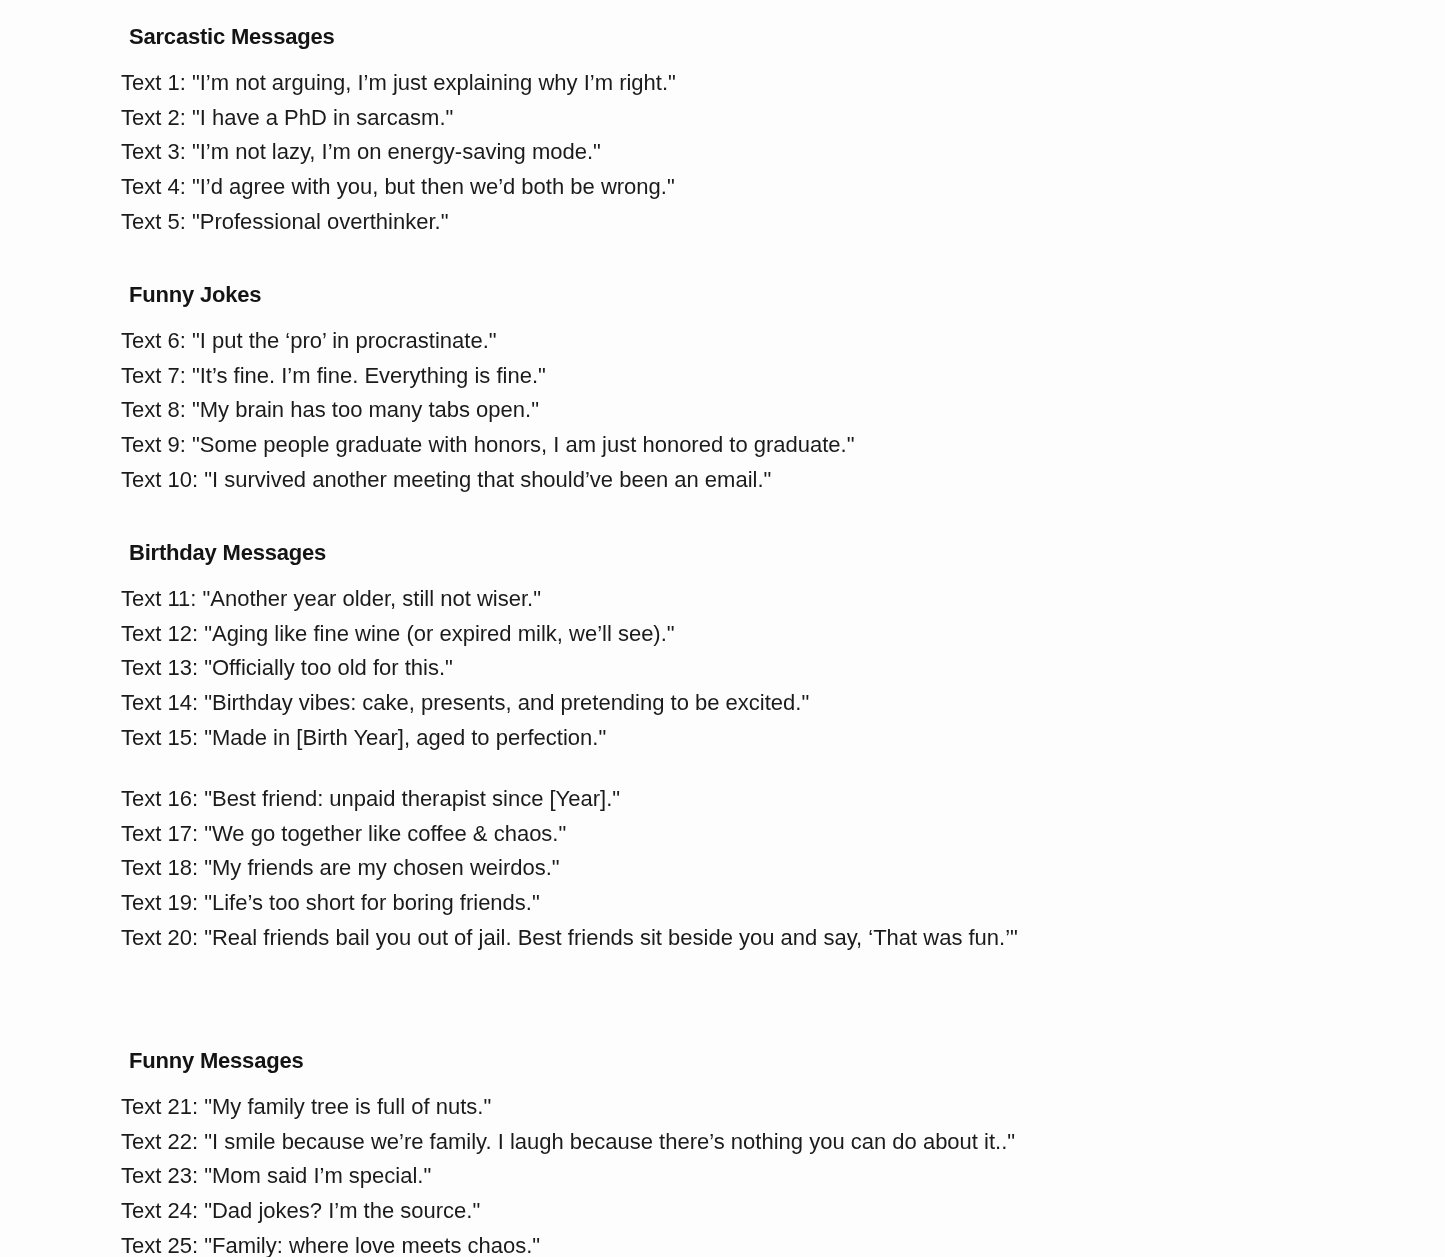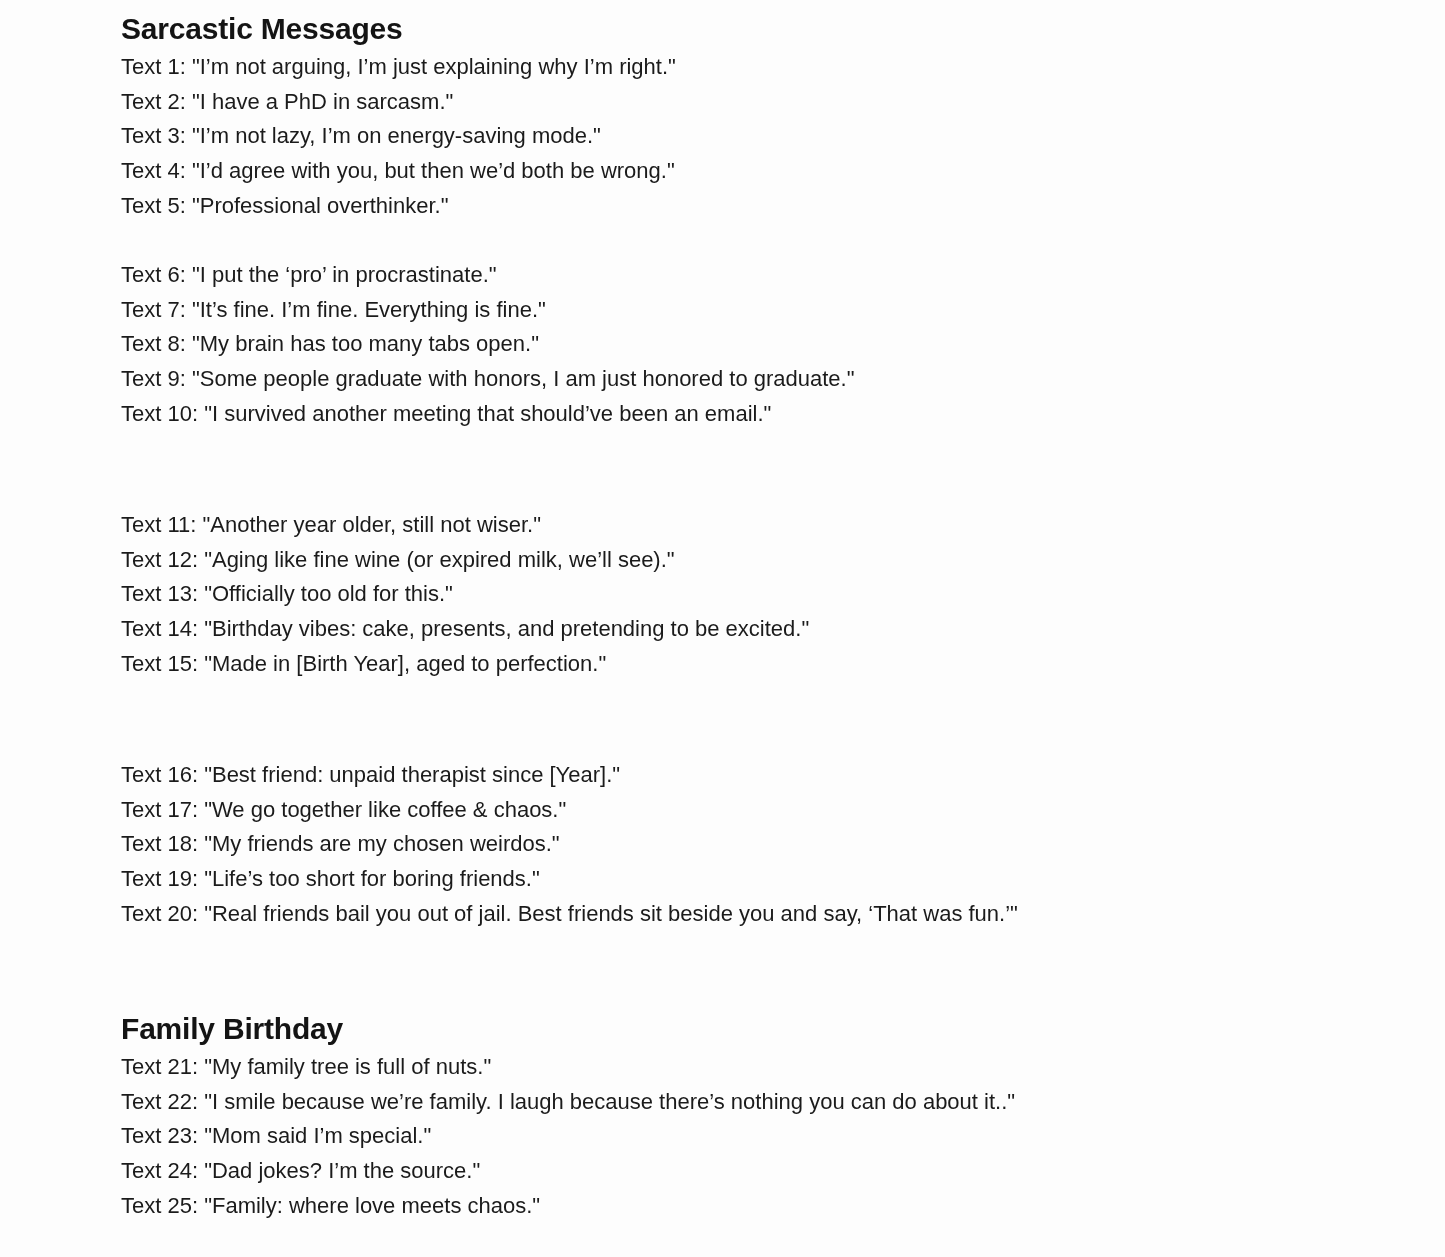--- a/index.html
+++ b/index.html
@@ -15,22 +15,22 @@
     padding: 8px 40px 0 121px;
     background: #fdfdfd;
     font-family: "Liberation Sans", "DejaVu Sans", sans-serif;
     color: #1a1a1a;
     overflow: hidden;
   }
   .section {
     height: 250px;
   }
   .section-title {
-    margin: 0;
-    font-size: 30px;
+    margin: 8px;
+    font-size: 22px;
     line-height: 42px;
     font-weight: 700;
     color: #141414;
     letter-spacing: -0.2px;
   }
   .text-line {
     font-size: 22px;
     line-height: 34.7px;
     font-weight: 400;
     color: #1b1b1b;
@@ -45,45 +45,47 @@
   <section class="section">
     <h2 class="section-title">Sarcastic Messages</h2>
     <div class="text-line">Text 1: "I’m not arguing, I’m just explaining why I’m right."</div>
     <div class="text-line">Text 2: "I have a PhD in sarcasm."</div>
     <div class="text-line">Text 3: "I’m not lazy, I’m on energy-saving mode."</div>
     <div class="text-line">Text 4: "I’d agree with you, but then we’d both be wrong."</div>
     <div class="text-line">Text 5: "Professional overthinker."</div>
   </section>
 
   <section class="section">
+    <h2 class="section-title">Funny Jokes</h2>
     <div class="text-line">Text 6: "I put the ‘pro’ in procrastinate."</div>
     <div class="text-line">Text 7: "It’s fine. I’m fine. Everything is fine."</div>
     <div class="text-line">Text 8: "My brain has too many tabs open."</div>
     <div class="text-line">Text 9: "Some people graduate with honors, I am just honored to graduate."</div>
     <div class="text-line">Text 10: "I survived another meeting that should’ve been an email."</div>
   </section>
 
   <section class="section">
+    <h2 class="section-title">Birthday Messages</h2>
     <div class="text-line">Text 11: "Another year older, still not wiser."</div>
     <div class="text-line">Text 12: "Aging like fine wine (or expired milk, we’ll see)."</div>
     <div class="text-line">Text 13: "Officially too old for this."</div>
     <div class="text-line">Text 14: "Birthday vibes: cake, presents, and pretending to be excited."</div>
     <div class="text-line">Text 15: "Made in [Birth Year], aged to perfection."</div>
   </section>
 
   <section class="section">
     <div class="text-line">Text 16: "Best friend: unpaid therapist since [Year]."</div>
     <div class="text-line">Text 17: "We go together like coffee &amp; chaos."</div>
     <div class="text-line">Text 18: "My friends are my chosen weirdos."</div>
     <div class="text-line">Text 19: "Life’s too short for boring friends."</div>
     <div class="text-line">Text 20: "Real friends bail you out of jail. Best friends sit beside you and say, ‘That was fun.’"</div>
   </section>
 
   <section class="section">
-    <h2 class="section-title">Family Birthday</h2>
+    <h2 class="section-title">Funny Messages</h2>
     <div class="text-line">Text 21: "My family tree is full of nuts."</div>
     <div class="text-line">Text 22: "I smile because we’re family. I laugh because there’s nothing you can do about it.."</div>
     <div class="text-line">Text 23: "Mom said I’m special."</div>
     <div class="text-line">Text 24: "Dad jokes? I’m the source."</div>
     <div class="text-line">Text 25: "Family: where love meets chaos."</div>
   </section>
 
 </div>
 
 </body></html>

